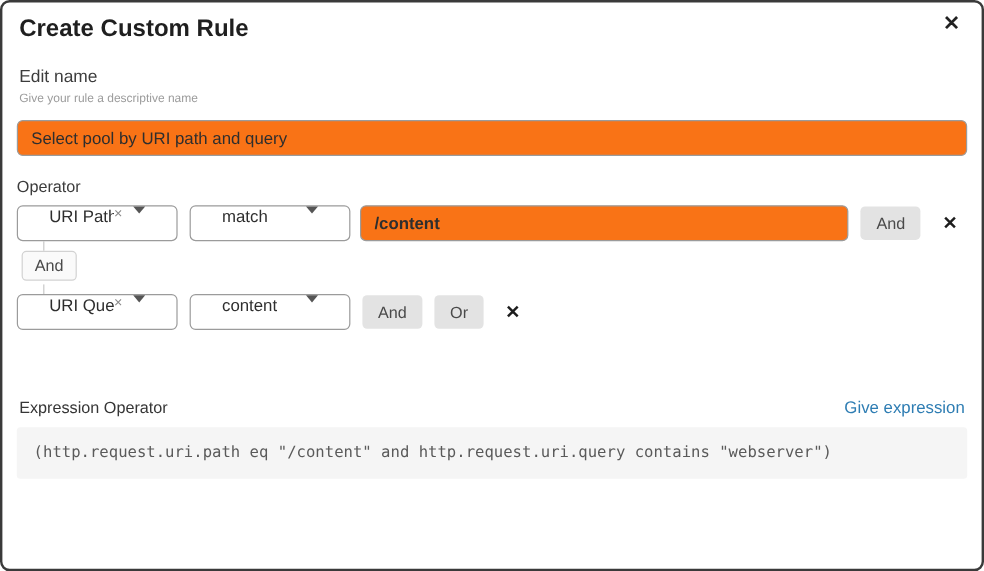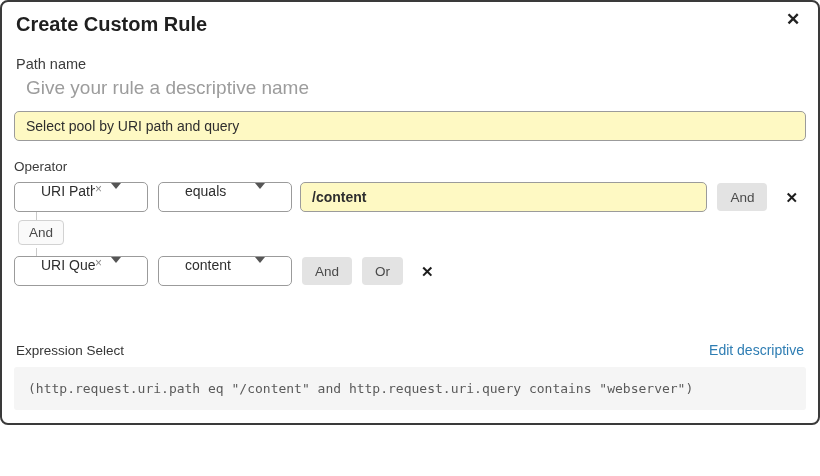--- a/index.html
+++ b/index.html
@@ -5,21 +5,21 @@
   * { box-sizing: border-box; margin: 0; padding: 0; }
   html, body { background: #fff; }
   body {
     font-family: "Liberation Sans", "DejaVu Sans", sans-serif;
     color: #2e2e2e;
     width: 820px;
   }
   .dialog {
     position: relative;
     width: 820px;
-    height: 425px;
+    height: 476px;
     background: #fff;
     border: 2px solid #3a3a3a;
     border-radius: 8px;
     padding: 0 12px;
     overflow: hidden;
   }
   
   .dialog-title {
     font-size: 20px;
     font-weight: bold;
@@ -43,35 +43,35 @@
   }
   
   .rule-name-label {
     margin-top: 20px;
     margin-left: 2px;
     font-size: 14.5px;
     color: #3c3c3c;
   }
   .rule-name-helper {
     margin-top: 5px;
-    margin-left: 12px;
-    font-size: 19px;
+    margin-left: 2px;
+    font-size: 10px;
     color: #9c9c9c;
   }
   .text-input {
     display: block;
     width: 100%;
     height: 30px;
     border: 1px solid #9b9b9b;
     border-radius: 5px;
     padding: 0 11px;
     font-family: "Liberation Sans", "DejaVu Sans", sans-serif;
     font-size: 14px;
     color: #2e2e2e;
-    background: #fef9c3;
+    background: #f97316;
     outline: none;
   }
   .rule-name-input { margin-top: 12px; }
   
   .match-heading {
     margin-top: 45px;
     margin-left: 2px;
     font-size: 15px;
     font-weight: bold;
     color: #2a2a2a;
@@ -207,37 +207,37 @@
   }
 </style>
 </head>
 <body>
 
 <div class="dialog">
 
   <div class="dialog-title">Create Custom Rule</div>
   <button class="close-btn">✕</button>
 
-  <div class="rule-name-label">Path name</div>
+  <div class="rule-name-label">Edit name</div>
   <div class="rule-name-helper">Give your rule a descriptive name</div>
   <input class="text-input rule-name-input" type="text" value="Select pool by URI path and query" style="">
 
 
   <div class="col-labels">
     <div class="col-label-operator">Operator</div>
   </div>
 
   <div class="cond-row">
     <div class="select-box">
       <span class="select-label">URI Path</span>
       <span class="select-clear">×</span>
       <span class="caret"></span>
     </div>
     <div class="select-box operator-box">
-      <span class="select-label">equals</span>
+      <span class="select-label">match</span>
       <span class="caret auto"></span>
     </div>
     <input class="text-input value-input" type="text" value="/content" style="">
     <button class="logic-btn">And</button>
     <button class="remove-btn">✕</button>
   </div>
 
   <div class="connector">
     <div class="vline-top"></div>
     <div class="connector-badge">And</div>
@@ -253,18 +253,18 @@
     <div class="select-box operator-box">
       <span class="select-label">content</span>
       <span class="caret auto"></span>
     </div>
     <button class="logic-btn">And</button>
     <button class="logic-btn">Or</button>
     <button class="remove-btn">✕</button>
   </div>
 
   <div class="expr-header">
-    <div class="expr-label">Expression Select</div>
-    <a class="expr-edit-link">Edit descriptive</a>
+    <div class="expr-label">Expression Operator</div>
+    <a class="expr-edit-link">Give expression</a>
   </div>
   <div class="expr-code">(http.request.uri.path eq "/content" and http.request.uri.query contains "webserver")</div>
 
 </div>
 
 </body></html>

